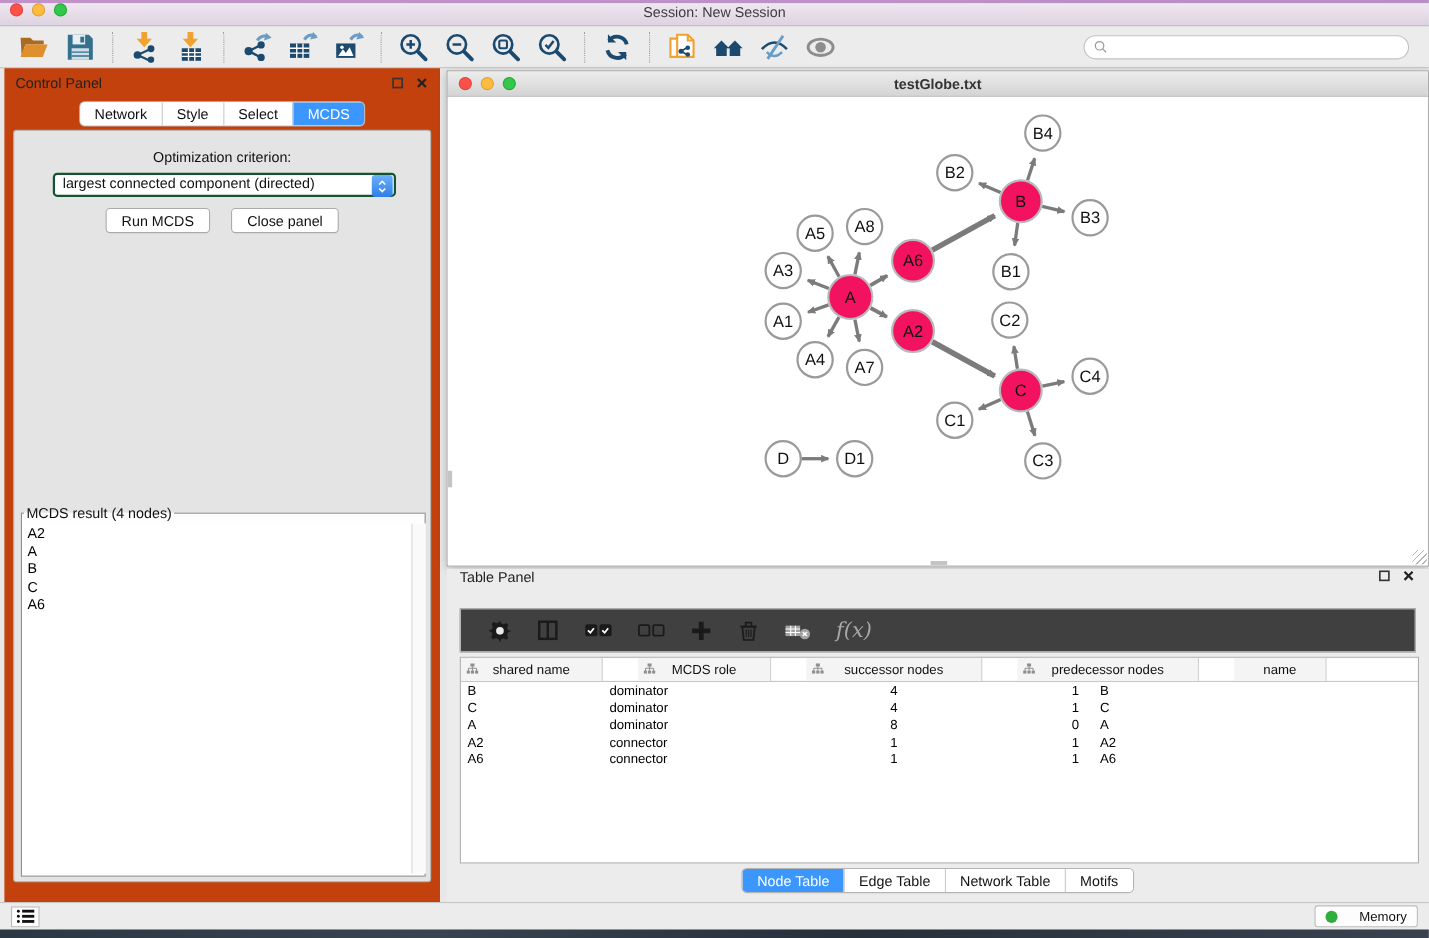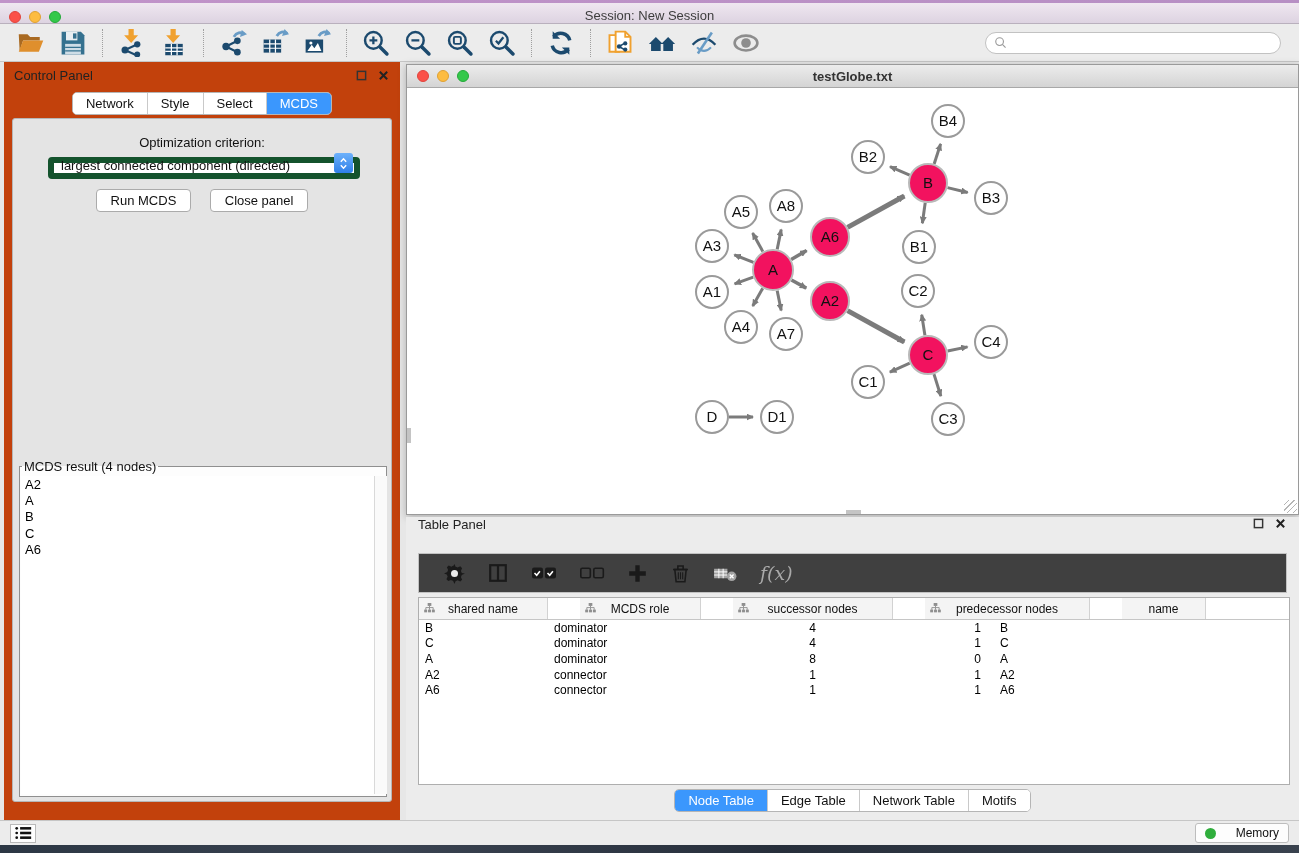--- a/index.html
+++ b/index.html
@@ -4,21 +4,21 @@
 <style>
   * { margin:0; padding:0; box-sizing:border-box; }
   html,body { width:1299px; height:853px; }
   body { font-family:"Liberation Sans", sans-serif; background:#e7e7e7; position:relative; overflow:hidden; }
   .abs { position:absolute; }
 
   
   #wall-top { top:0; left:0; width:100%; height:3px; background:linear-gradient(90deg,#c193c9,#b78fc4); }
   #titlebar { top:3px; left:0; width:100%; height:21px;
     background:linear-gradient(#efe7f0,#ddd3e1); border-bottom:1px solid #b9b0bd;
-    display:flex; align-items:flex-end; }
+    display:flex; align-items:flex-start; }
   .lights { display:flex; gap:8px; margin-left:9px; }
   .light { width:12px; height:12px; border-radius:50%; display:inline-block; }
   .light.red { background:#fb5149; border:1px solid #e0443d; }
   .light.yellow { background:#fdbc40; border:1px solid #dfa133; }
   .light.green { background:#34c84a; border:1px solid #24a939; }
   #titlebar .title { position:absolute; left:0; right:0; text-align:center; font-size:13px; color:#3d3d3d; }
 
   
   #toolbar { top:24px; left:0; width:100%; height:38px; background:#ececec; border-bottom:1px solid #c6c6c6;
     display:flex; align-items:center; padding:0 10px; }
@@ -40,21 +40,21 @@
   .seg { display:inline-flex; border:1px solid #b5b5b5; border-radius:5px; overflow:hidden; background:#fff; }
   .seg .s { padding:3px 13px; font-size:13px; color:#111; border-left:1px solid #c9c9c9; cursor:pointer; background:#fff; white-space:nowrap; }
   .seg .s:first-child { border-left:none; }
   .seg .s.active { background:#3b97fd; color:#fff; }
   #cp-tabs-row { text-align:center; margin-top:4px; }
 
   #cp-body { position:absolute; left:8px; top:56px; width:380px; height:684px; background:#e4e4e4;
     border:1px solid #b6b6b6; border-radius:3px; }
   #opt-label { text-align:center; margin-top:16px; font-size:13px; color:#111; }
   #criterion-dd { position:absolute; left:35px; top:38px; width:312px; height:22px; background:#fff;
-    border:6px solid #14532d; border-radius:4px; display:flex; align-items:flex-end; cursor:pointer; }
+    border:2px solid #14532d; border-radius:4px; display:flex; align-items:flex-start; cursor:pointer; }
   #criterion-dd .val { flex:1; font-size:13px; padding-left:7px; color:#111; white-space:nowrap; overflow:hidden; }
   #criterion-dd .stepper { width:19px; height:20px; margin-right:1px; background:linear-gradient(#6db1fb,#2e7fe8);
     border-radius:3px; display:flex; align-items:center; justify-content:center; }
   #cp-buttons { position:absolute; top:70px; left:0; width:100%; text-align:center; }
   .btn { display:inline-block; background:#fff; border:1px solid #ababab; border-radius:4px; font-size:13px;
     color:#111; padding:3px 14px; margin:0 7px; cursor:pointer; font-family:inherit; }
 
   #mcds-fieldset { position:absolute; left:6px; top:340px; width:368px; height:338px;
     border:1px solid #8f8f8f; background:#fdfdfd; }
   #mcds-fieldset legend { font-size:13px; color:#111; margin-left:2px; padding:0 2px; }

